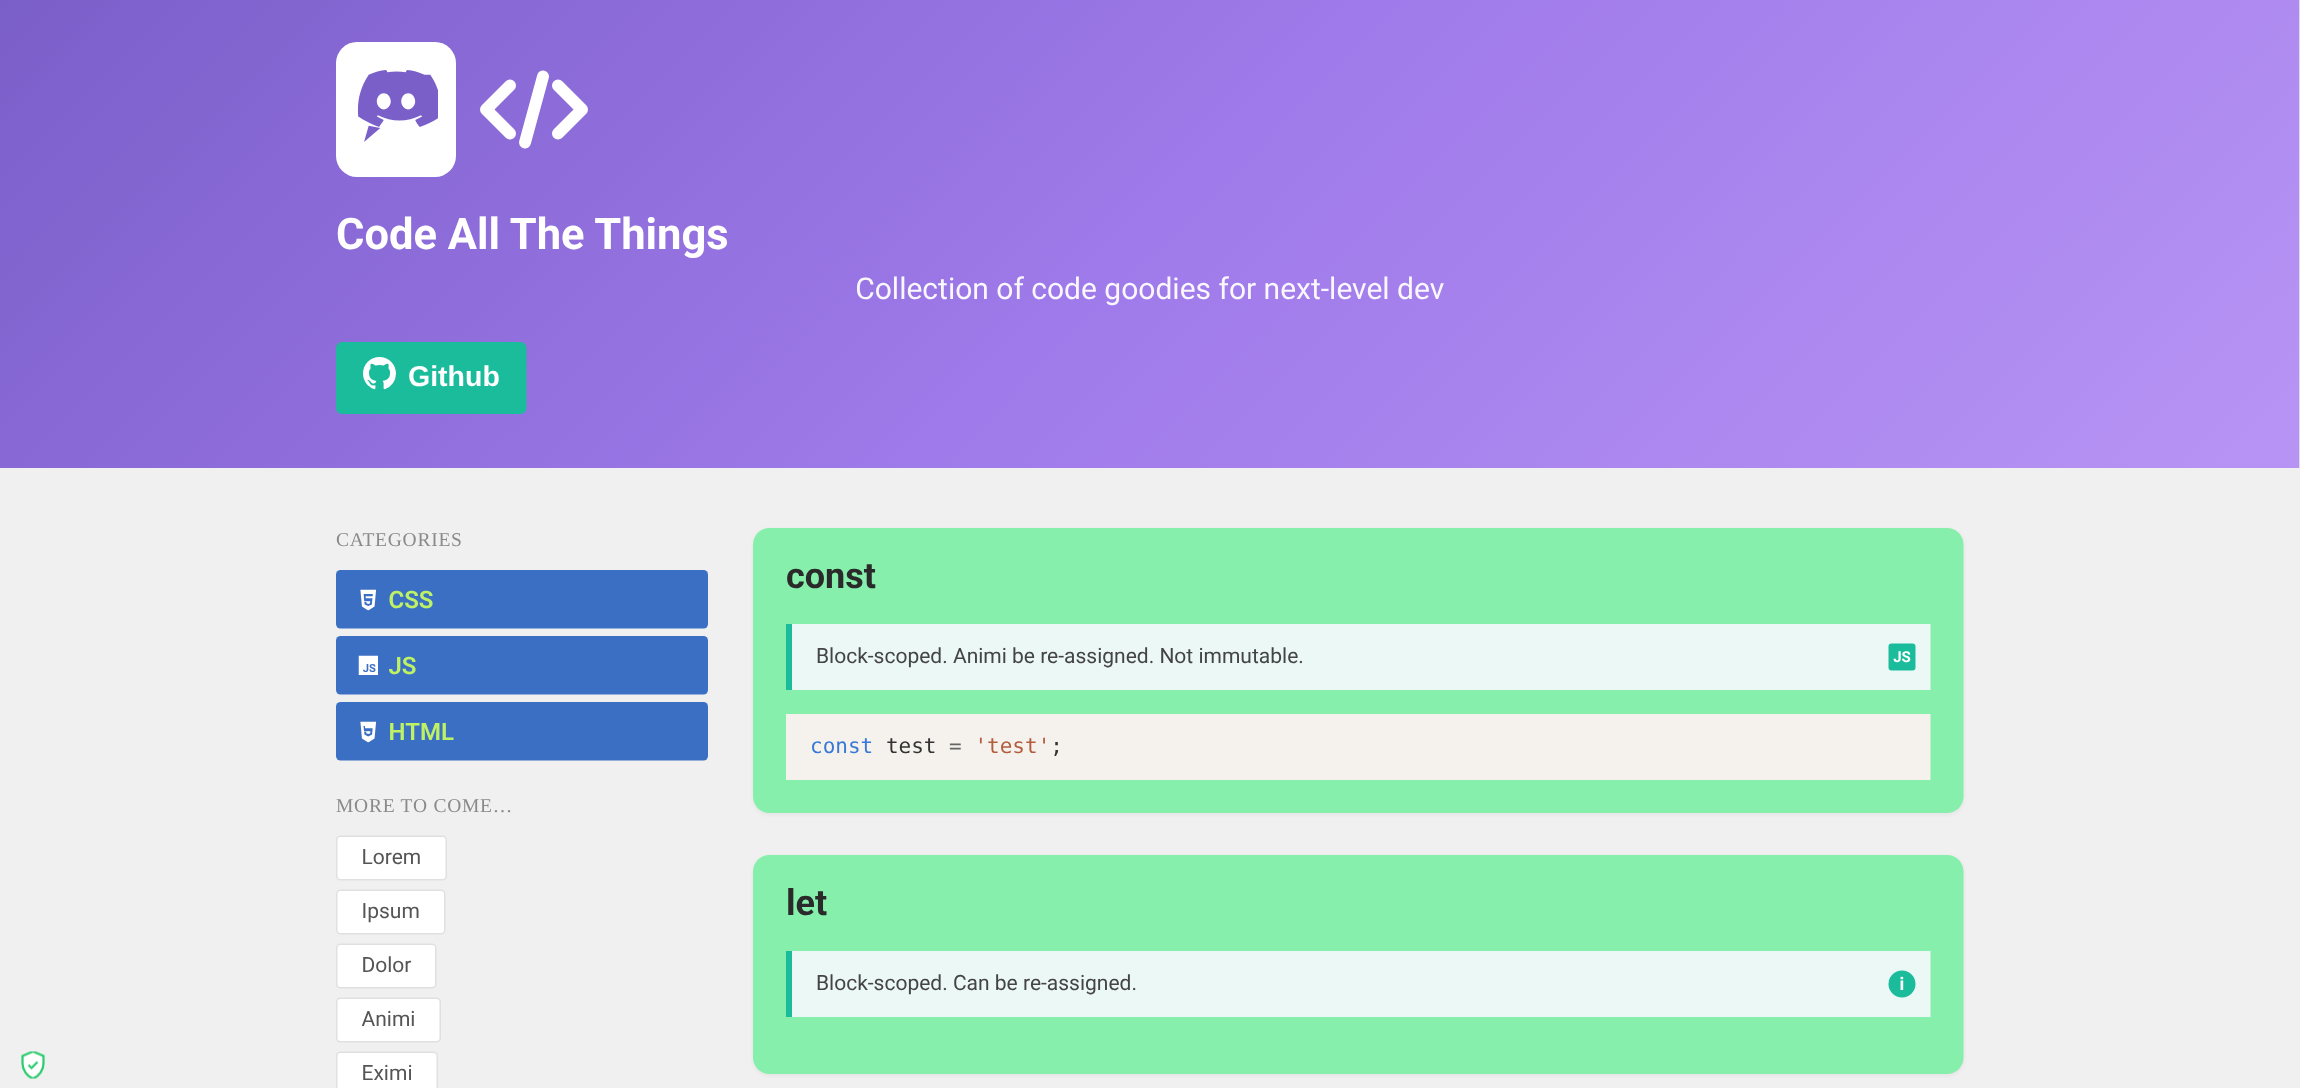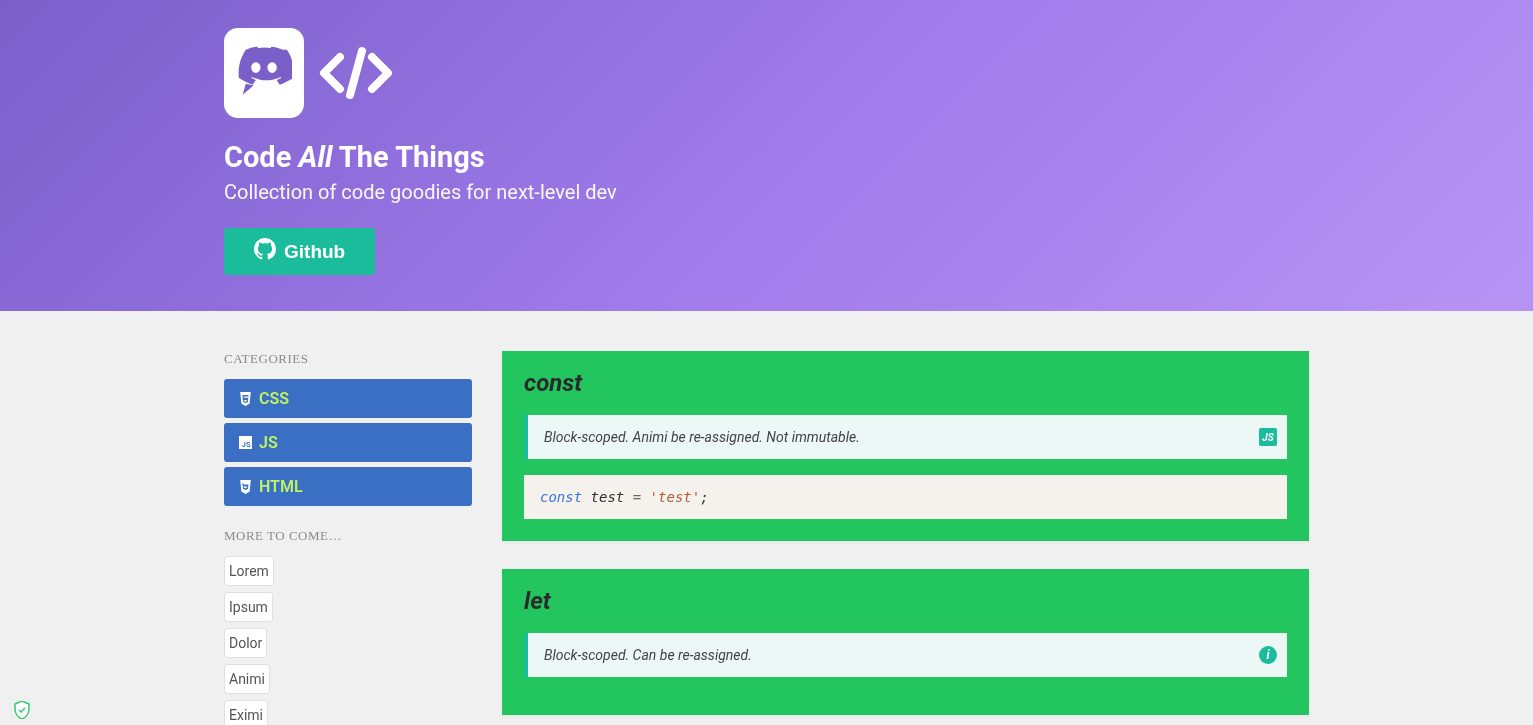--- a/index.html
+++ b/index.html
@@ -33,36 +33,37 @@
   justify-content: center;
   position: relative;
 }
 .code-icon svg { display: block; }
 .hero-title {
   color: #fff;
   font-size: 29px;
   font-weight: 700;
   margin-bottom: 6px;
 }
-.hero-title .italic { font-style: italic; font-weight: 700; }
+.hero-title .italic { font-weight: 700; }
 .hero-sub {
   color: #fff;
   font-size: 20px;
   opacity: 0.95;
   margin-bottom: 24px;
+  text-align: center;
 }
 .github-btn {
   display: inline-flex;
   align-items: center;
   gap: 8px;
   background: #1bbc9b;
   color: #fff;
   font-size: 19px;
   font-weight: 600;
-  padding: 10px 30px;
+  padding: 10px 18px;
   border: none;
   border-radius: 4px;
   cursor: pointer;
 }
 .content-wrap {
   display: flex;
   gap: 30px;
   padding-top: 40px;
 }
 .sidebar { width: 248px; flex-shrink: 0; }
@@ -90,40 +91,39 @@
   display: flex;
   align-items: center;
   gap: 7px;
   cursor: pointer;
 }
 .cat-icon { width: 14px; height: 14px; display:inline-flex; align-items:center; justify-content:center;}
 .tag-list { display: flex; flex-direction: column; gap: 6px; }
 .tag-item {
   background: #fff;
   border: 1px solid #e0e0e0;
-  padding: 6px 4px;
+  padding: 6px 16px;
   font-size: 14px;
   color: #555;
   border-radius: 3px;
   width: fit-content;
   cursor: pointer;
 }
 .snippets-title {
   font-size: 26px;
   font-weight: 700;
   color: #2a2a2a;
   margin-bottom: 26px;
 }
 .snippet-card {
-  background: #22c55e;
-  border-radius: 0;
+  background: #86efac;
+  border-radius: 11px;
   padding: 18px 22px 22px 22px;
   margin-bottom: 28px;
   box-shadow: 0 1px 3px rgba(0,0,0,0.05);
-  font-style: italic;
 }
 .snippet-title {
   font-size: 24px;
   font-weight: 700;
   color: #2a2a2a;
   margin-bottom: 18px;
 }
 .desc-box {
   background: #ecf8f6;
   border-left: 4px solid #1bbc9b;

